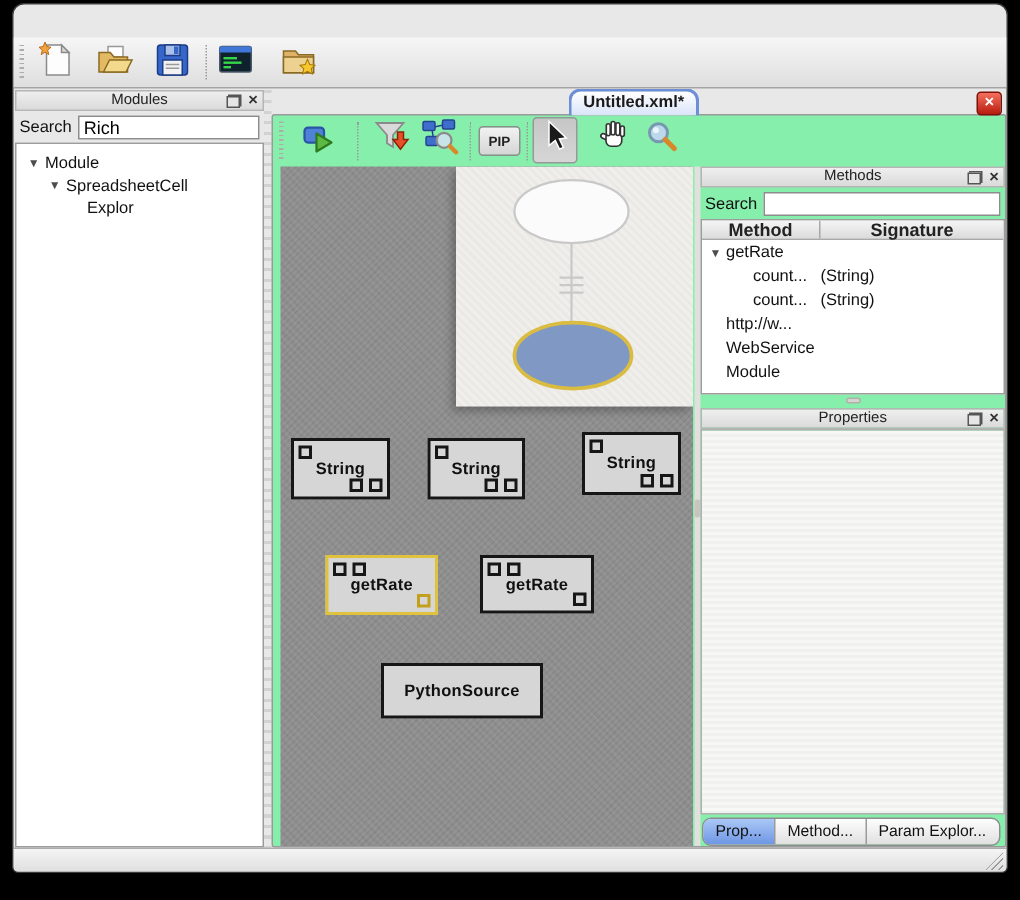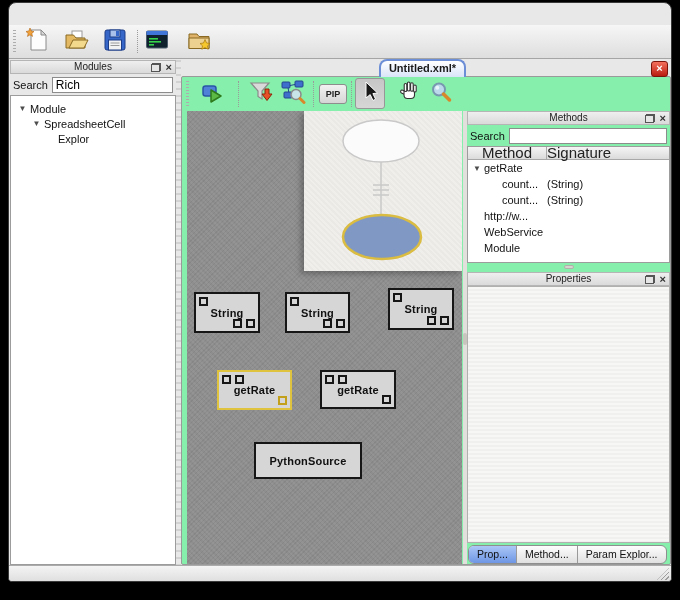--- a/index.html
+++ b/index.html
@@ -91,23 +91,23 @@
   .port.in{top:3px;}
   .port.out{bottom:3px;}
   .mod.selected .port.out{border-color:#c3a01c;}
   .canvas-splitter{position:absolute;left:281px;top:34px;width:4px;height:453px;background:#e2e0dc;}
   .canvas-splitter .grab{position:absolute;left:0;top:222px;width:4px;height:12px;background:#c8c5bf;border-radius:2px;}
   
   .right-panel{position:absolute;left:285px;top:34px;width:203px;height:453px;}
   .right-panel .search-row{top:15px;}
   .methods-table{position:absolute;left:0;right:0;top:35px;height:117px;background:#fff;border:1px solid #9c9c9c;overflow:hidden;}
   .mt-header{display:flex;height:13px;background:linear-gradient(#f5f5f5,#dbdbdb);border-bottom:1px solid #a8a8a8;
-    font-size:15px;color:#222;}
+    font-size:12px;color:#222;font-weight:bold;}
   .mt-h-method{width:79px;border-right:1px solid #a8a8a8;text-align:center;line-height:12px;}
-  .mt-h-sig{flex:1;text-align:left;line-height:12px;}
+  .mt-h-sig{flex:1;text-align:center;line-height:12px;}
   .mt-row{display:flex;height:16px;align-items:center;font-size:11px;color:#111;}
   .mt-method{width:79px;display:flex;align-items:center;overflow:hidden;flex:none;}
   .mt-sig{flex:1;overflow:hidden;white-space:nowrap;}
   .h-splitter{position:absolute;left:0;right:0;top:152px;height:9px;}
   .h-splitter .grab{width:10px;height:4px;margin:2px auto 0;background:#d6d4cf;border:1px solid #b2b0aa;border-radius:2px;}
   .props-header{top:161px;}
   .props-body{position:absolute;left:0;right:0;top:175px;bottom:21px;border:1px solid #b0b0ae;
     background:repeating-linear-gradient(to bottom,#f7f7f5 0 2px,#f0f0ee 2px 4px);}
   .bottom-tabs{left:1px;bottom:0;top:auto;}
   .seg.small{font-size:10.5px;padding:0 8px;}

